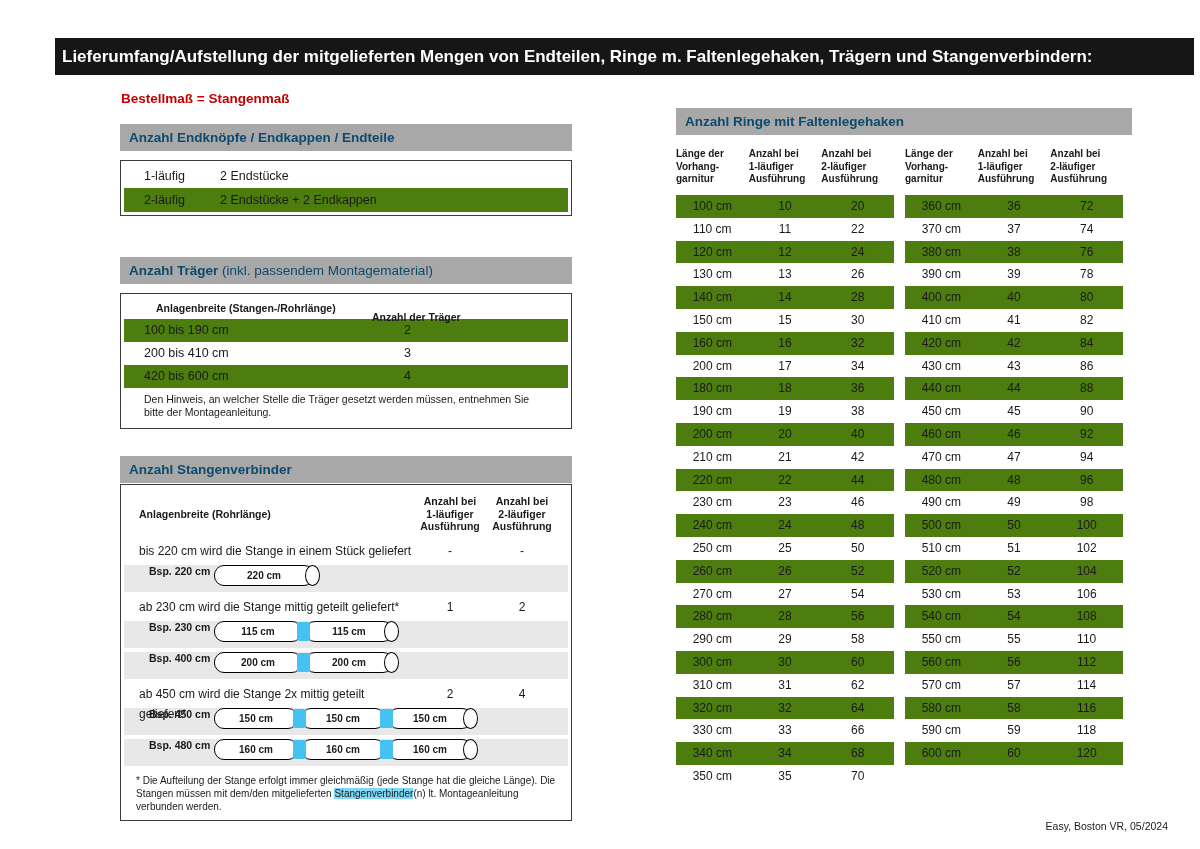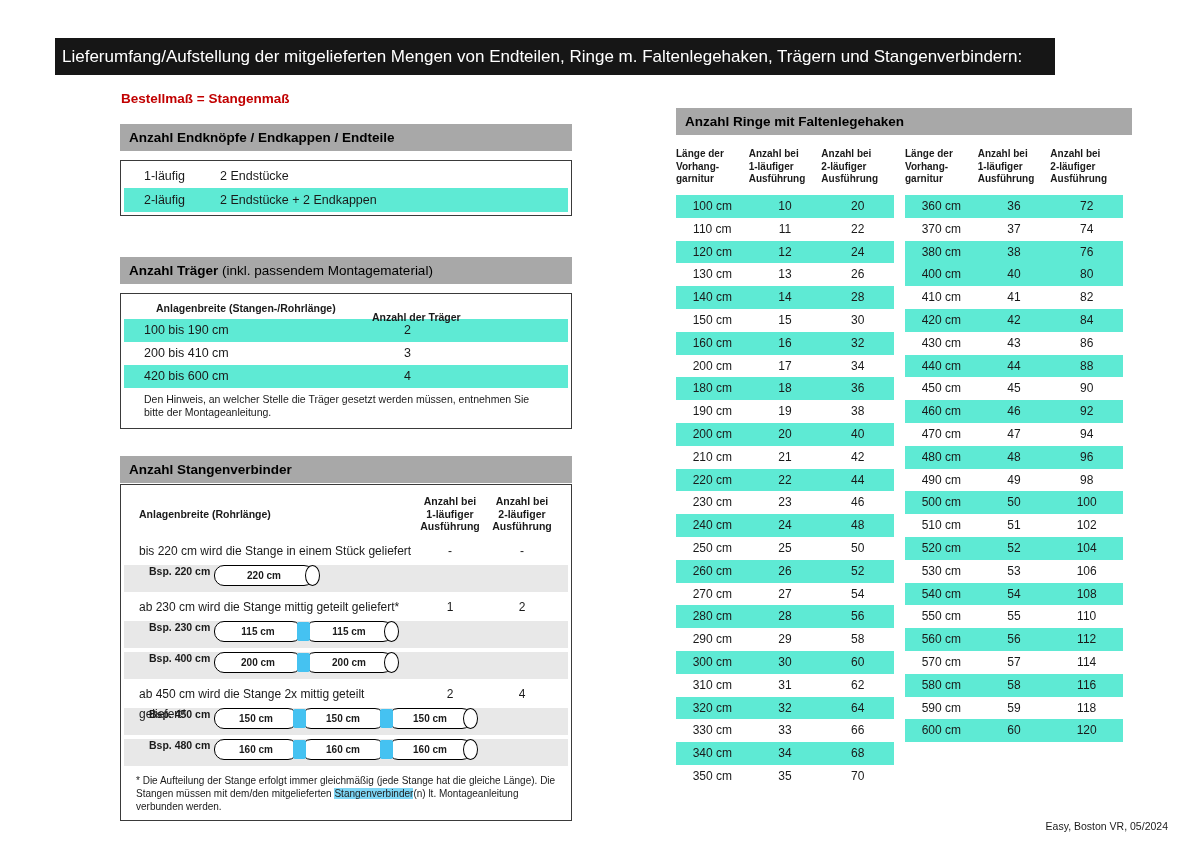--- a/index.html
+++ b/index.html
@@ -3,39 +3,39 @@
 <meta charset="utf-8">
 <style>
   *{box-sizing:border-box;margin:0;padding:0}
   html,body{width:1200px;height:849px}
   body{
     background:#fff;color:#1a1a1a;position:relative;overflow:hidden;
     font-family:"Liberation Sans",sans-serif;
   }
   
   .header-bar{
-    position:absolute;left:55px;top:38px;width:1000px;height:37px;
-    background:#161616;color:#fff;font-size:17px;font-weight:normal;
+    position:absolute;left:55px;top:38px;width:1139px;height:37px;
+    background:#161616;color:#fff;font-size:17px;font-weight:bold;
     line-height:37px;padding-left:7px;white-space:nowrap;overflow:hidden;
   }
   
   .red-note{position:absolute;left:121px;top:91px;font-size:13.5px;font-weight:bold;color:#c10000}
   
   .bar{
     position:absolute;left:120px;width:452px;height:27px;background:#a8a8a8;
-    color:#000000;font-size:13.5px;line-height:27px;padding-left:9px;font-weight:bold;
+    color:#0c4a6e;font-size:13.5px;line-height:27px;padding-left:9px;font-weight:bold;
   }
   .bar .n{font-weight:normal}
   .bar-endteile{top:124px}
   .bar-traeger{top:257px}
   .bar-verbinder{top:456px}
   .bar-ringe{left:676px;top:108px;width:456px}
   
   .box{position:absolute;left:120px;width:452px;border:1px solid #3a3a3a;background:#fff;padding:3px}
-  .shade{background:#5eead4}
+  .shade{background:#4d7c0f}
   
   .box-endteile{top:160px}
   .e-row{display:flex;height:24px;line-height:24px;font-size:12.5px}
   .e-label{width:76px;margin-left:20px}
   .e-value{flex:1}
   
   .box-traeger{top:293px}
   .t-head{position:relative;height:22px;line-height:22px;font-size:10.5px;font-weight:bold}
   .t-c1{margin-left:32px}
   .t-c2{position:absolute;left:248px;top:9px}
@@ -375,20 +375,25 @@
     <div class="r-row">
       <div class="r-cell">370 cm</div>
       <div class="r-cell">37</div>
       <div class="r-cell">74</div>
     </div>
     <div class="r-row shade">
       <div class="r-cell">380 cm</div>
       <div class="r-cell">38</div>
       <div class="r-cell">76</div>
     </div>
+    <div class="r-row">
+      <div class="r-cell">390 cm</div>
+      <div class="r-cell">39</div>
+      <div class="r-cell">78</div>
+    </div>
     <div class="r-row shade">
       <div class="r-cell">400 cm</div>
       <div class="r-cell">40</div>
       <div class="r-cell">80</div>
     </div>
     <div class="r-row">
       <div class="r-cell">410 cm</div>
       <div class="r-cell">41</div>
       <div class="r-cell">82</div>
     </div>

